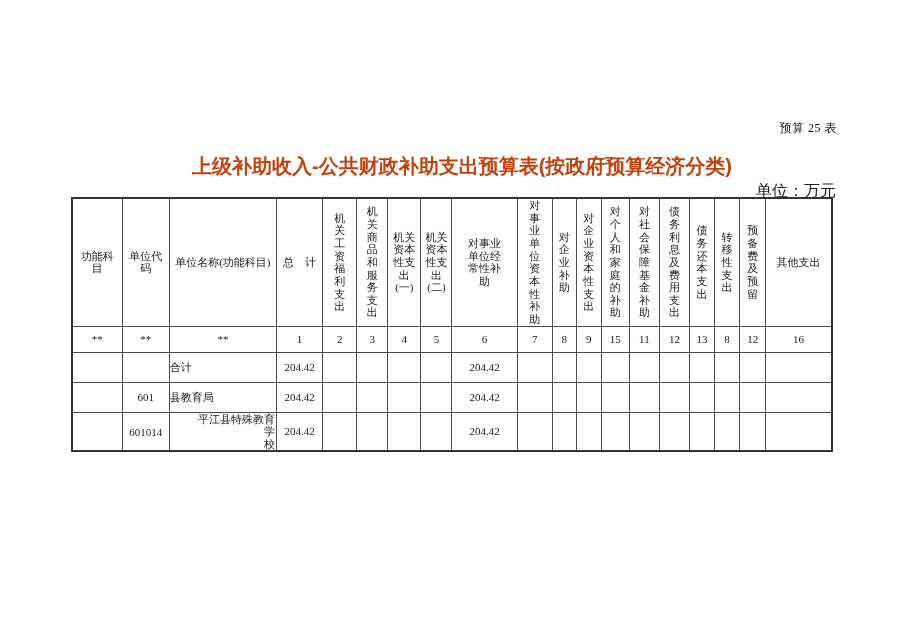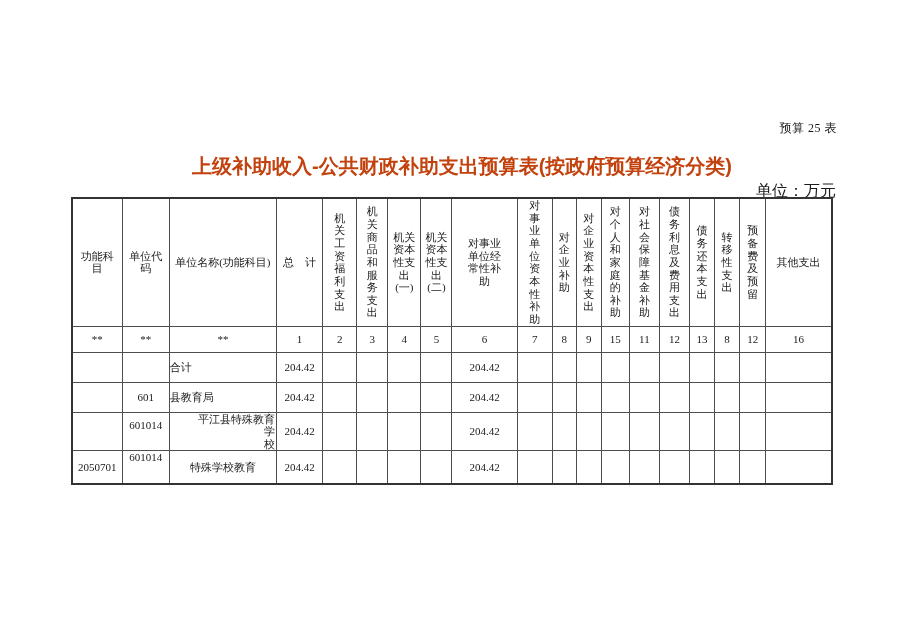--- a/index.html
+++ b/index.html
@@ -63,21 +63,21 @@
     word-break: break-all;
     overflow: hidden;
     color: #1a1a1a;
   }
   tr.header-row    { height: 128px; }
   tr.code-row      { height: 26px; }
   tbody tr         { height: 30px; }
   td.name-left     { text-align: left; padding-left: 0; }
   td.name-indent   { text-align: right; text-indent: 20px; padding-left: 3px; }
   td.name-center   { text-align: center; }
-  td.valign-bottom { vertical-align: bottom; padding-bottom: 19px; margin-left: 45px; }
+  td.valign-bottom { vertical-align: bottom; padding-bottom: 12px; margin-left: 45px; }
 </style>
 </head>
 <body>
 
 <div class="page">
   <div class="corner-label">预算 25 表</div>
 
   <h1 class="doc-title">上级补助收入-公共财政补助支出预算表(按政府预算经济分类)</h1>
 
   <div class="unit-note">单位：万元</div>
@@ -292,36 +292,15 @@
           <td></td>
           <td></td>
           <td></td>
           <td></td>
           <td></td>
           <td></td>
           <td></td>
           <td></td>
           <td></td>
         </tr>
-        <tr>
-          <td>2050701</td>
-          <td class="valign-bottom">601014</td>
-          <td class="name-center">特殊学校教育</td>
-          <td>204.42</td>
-          <td></td>
-          <td></td>
-          <td></td>
-          <td></td>
-          <td>204.42</td>
-          <td></td>
-          <td></td>
-          <td></td>
-          <td></td>
-          <td></td>
-          <td></td>
-          <td></td>
-          <td></td>
-          <td></td>
-          <td></td>
-        </tr>
       </tbody>
   </table>
 </div>
 
 </body></html>

